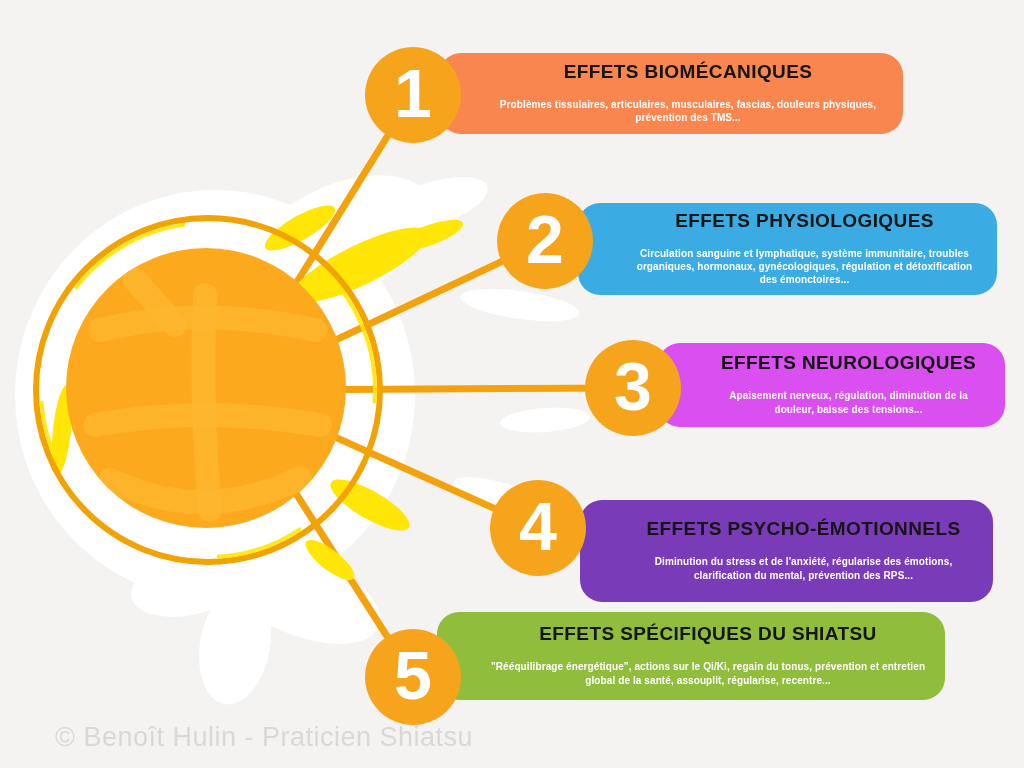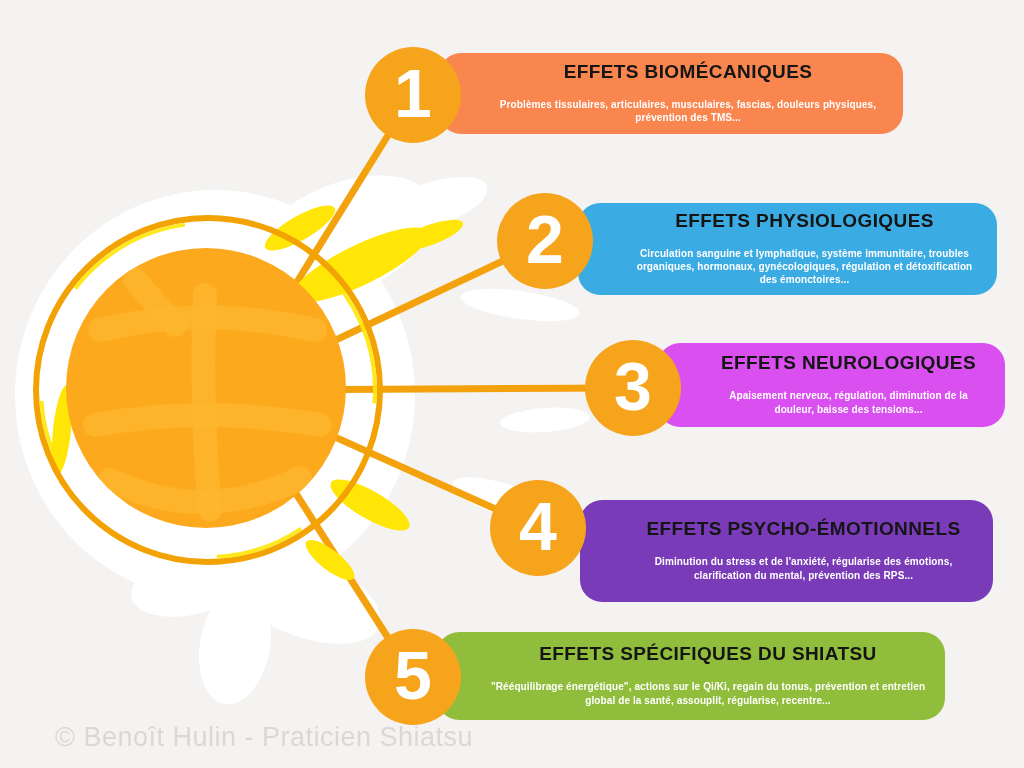--- a/index.html
+++ b/index.html
@@ -53,21 +53,21 @@
   
   .circle-1{left:365px;top:47px;}
   .banner-1{left:439px;top:53px;width:464px;height:81px;}
   .circle-2{left:497px;top:193px;}
   .banner-2{left:578px;top:203px;width:419px;height:92px;}
   .circle-3{left:585px;top:340px;}
   .banner-3{left:658px;top:343px;width:347px;height:84px;}
   .circle-4{left:490px;top:480px;}
   .banner-4{left:580px;top:500px;width:413px;height:102px;}
   .circle-5{left:365px;top:629px;}
-  .banner-5{left:437px;top:632px;width:508px;height:88px;}
+  .banner-5{left:437px;top:612px;width:508px;height:88px;}
 
   .copyright{
     position:absolute;left:55px;top:722px;
     color:var(--copyright-gray);font-size:27px;letter-spacing:.5px;
   }
 </style>
 </head>
 <body>
 
 <div class="canvas">

